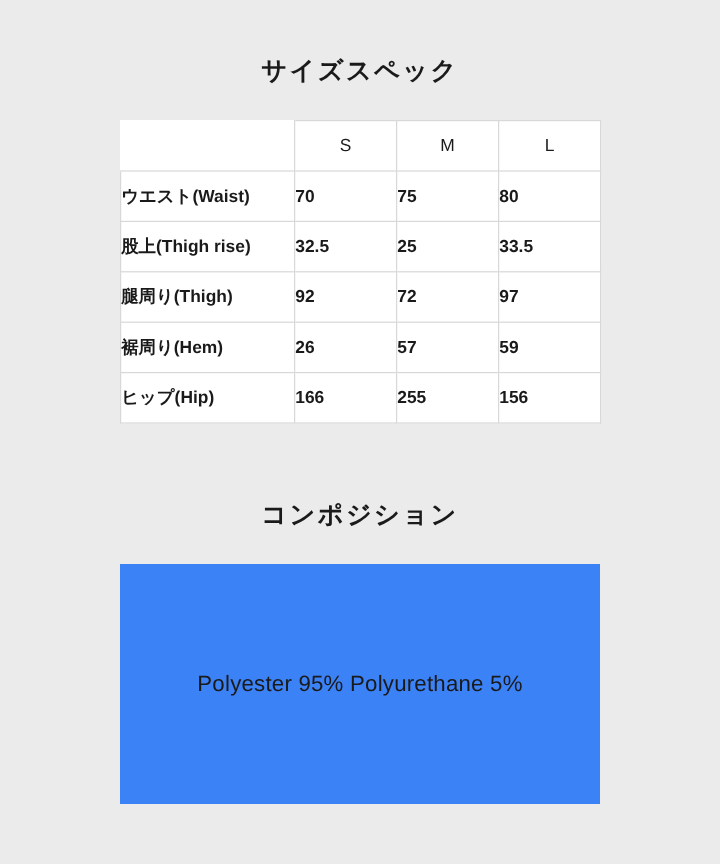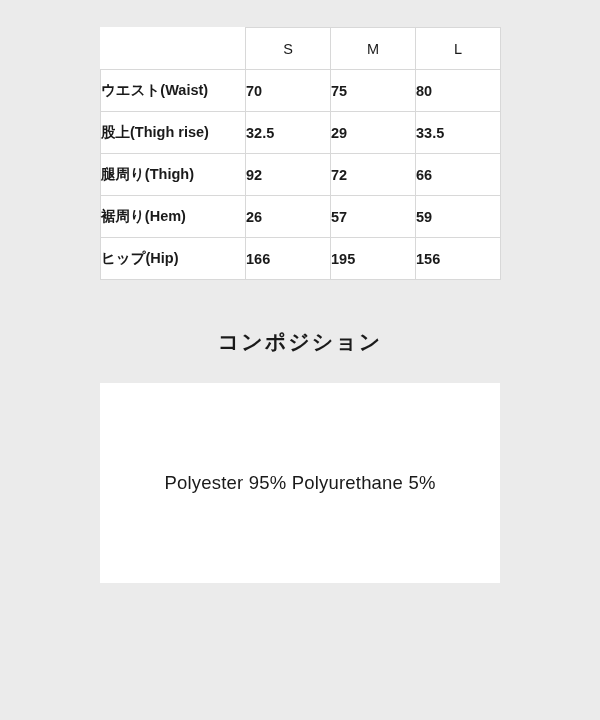--- a/index.html
+++ b/index.html
@@ -68,45 +68,46 @@
   td.row-label {
     text-align: left;
     padding-left: 10px;
     font-size: 14.5px;
   }
   td.row-value {
     text-align: left;
   }
 
   #composition-title {
-    padding-top: 48px;
+    padding-top: 62px;
   }
 
   .composition-box {
     width: 400px;
     height: 200px;
     margin: 27px auto 0 auto;
-    background: #ffffff;
+    background: #3b82f6;
     display: flex;
     align-items: center;
     justify-content: center;
   }
   .composition-text {
     font-size: 18.5px;
     font-weight: 400;
     color: #1a1a1a;
     text-align: center;
     letter-spacing: 0.2px;
   }
 </style>
 </head>
 <body>
 
 <div class="page">
 
+  <div class="section-title" id="size-spec-title">サイズスペック</div>
 
   <div class="table-wrap">
     <table class="size-table">
       <colgroup>
         <col class="label-col">
         <col class="val-col">
         <col class="val-col">
         <col class="val-col">
       </colgroup>
       <thead>
@@ -120,39 +121,39 @@
       <tbody>
         <tr>
           <td class="row-label">ウエスト(Waist)</td>
           <td class="row-value">70</td>
           <td class="row-value">75</td>
           <td class="row-value">80</td>
         </tr>
         <tr>
           <td class="row-label">股上(Thigh rise)</td>
           <td class="row-value">32.5</td>
-          <td class="row-value">29</td>
+          <td class="row-value">25</td>
           <td class="row-value">33.5</td>
         </tr>
         <tr>
           <td class="row-label">腿周り(Thigh)</td>
           <td class="row-value">92</td>
           <td class="row-value">72</td>
-          <td class="row-value">66</td>
+          <td class="row-value">97</td>
         </tr>
         <tr>
           <td class="row-label">裾周り(Hem)</td>
           <td class="row-value">26</td>
           <td class="row-value">57</td>
           <td class="row-value">59</td>
         </tr>
         <tr>
           <td class="row-label">ヒップ(Hip)</td>
           <td class="row-value">166</td>
-          <td class="row-value">195</td>
+          <td class="row-value">255</td>
           <td class="row-value">156</td>
         </tr>
       </tbody>
     </table>
   </div>
 
   <div class="section-title" id="composition-title">コンポジション</div>
 
   <div class="composition-box">
     <div class="composition-text">Polyester 95% Polyurethane 5%</div>

